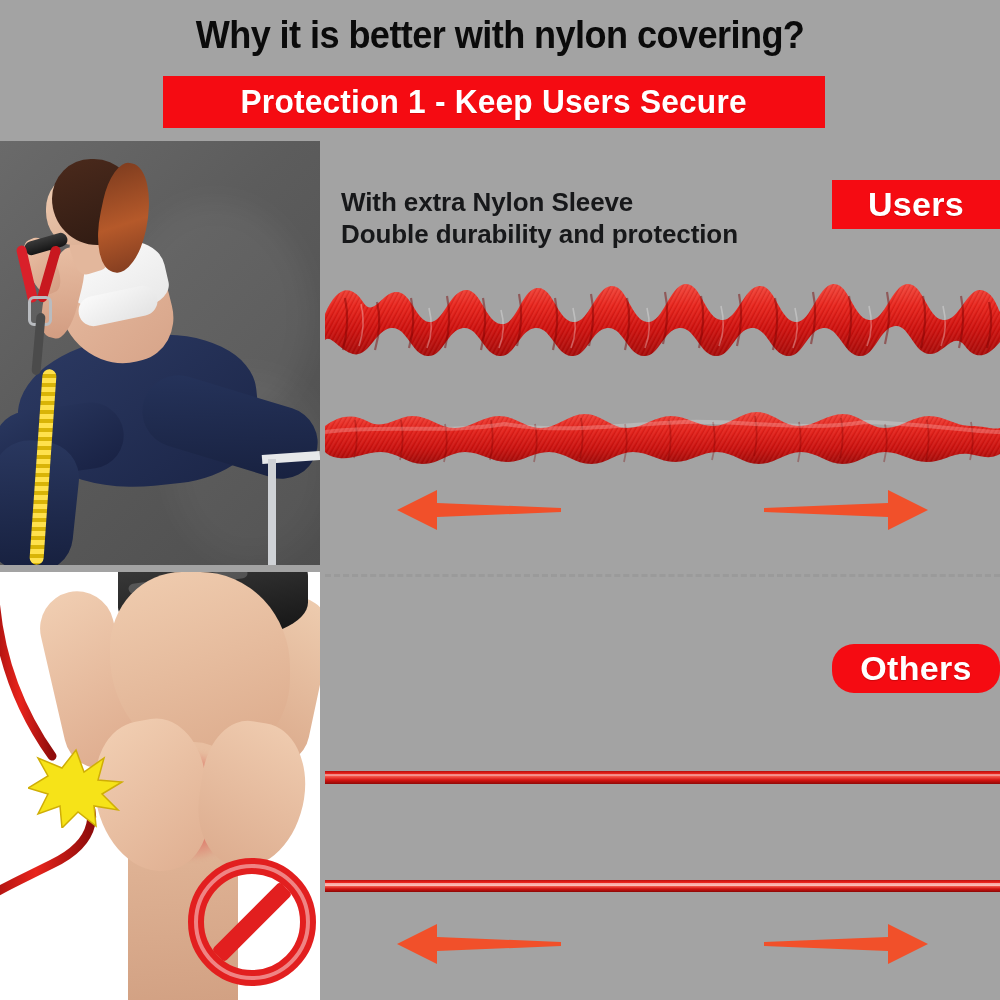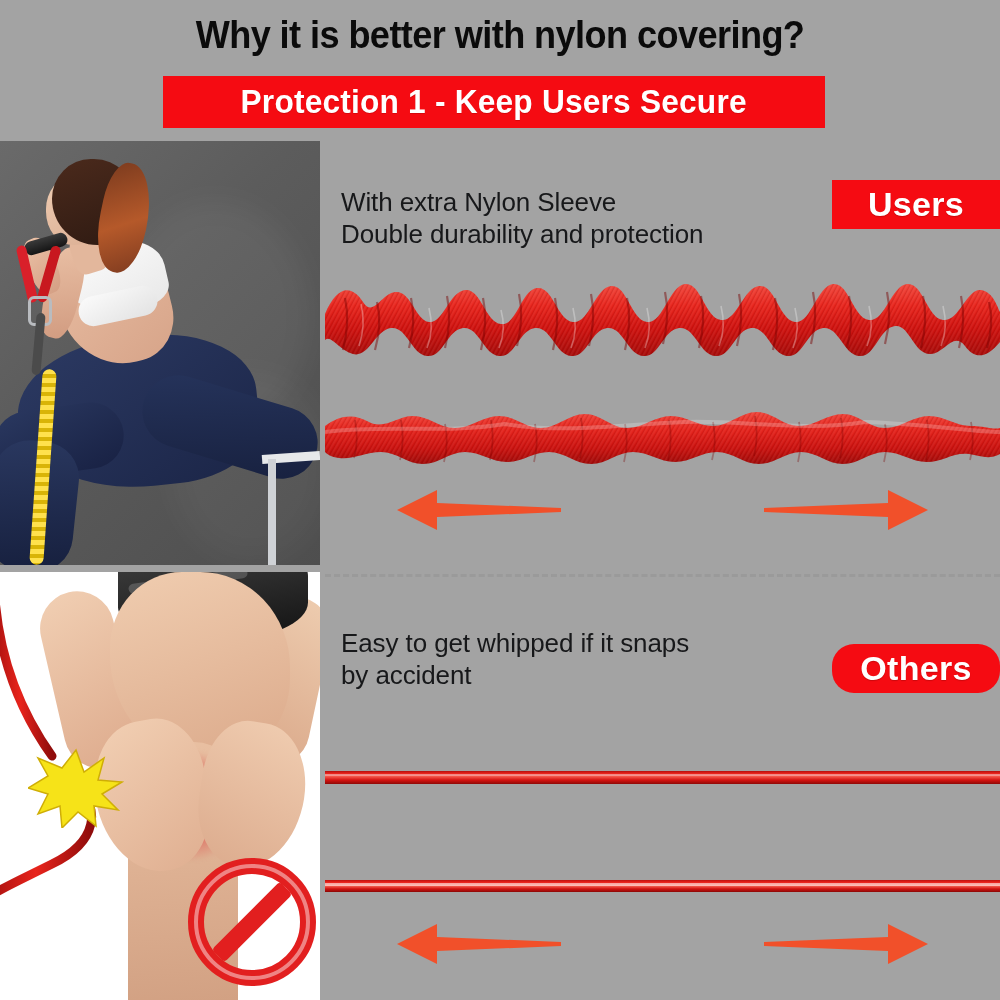--- a/index.html
+++ b/index.html
@@ -21,21 +21,21 @@
 
   
   .badge{position:absolute;display:flex;align-items:center;justify-content:center;
     background:#f50b12;}
   .badge span{color:#fff;font-weight:bold;font-size:34px;letter-spacing:.3px;
     text-shadow:0 1px 1px rgba(110,0,0,.3);}
   #badge-ours{left:832px;top:180px;width:168px;height:49px;}
   #badge-others{left:832px;top:644px;width:168px;height:49px;border-radius:22px;}
 
   
-  .caption{position:absolute;font-weight:normal;color:#17181a;font-size:26px;
+  .caption{position:absolute;font-weight:bold;color:#17181a;font-size:26px;
     line-height:32px;letter-spacing:-0.1px;white-space:pre-line;}
   #caption-ours{left:341px;top:186px;}
   #caption-others{left:341px;top:627px;}
 
   
   .photo{position:absolute;overflow:hidden;}
 
   
   #photo-top{left:0;top:141px;width:320px;height:424px;
     background:linear-gradient(135deg,#6a6a6a 0%,#5c5c5c 40%,#4e4e4e 100%);}
@@ -369,22 +369,20 @@
       <polygon points="48,2 56,24 76,10 70,32 94,34 74,46 90,62 66,58 68,78 50,64 34,80 32,58 10,66 20,46 0,40 20,28 10,10 34,20" fill="#f6e318" stroke="#cfae06" stroke-width="1.5"></polygon>
     </svg>
 
     <svg id="k-noentry" viewBox="0 0 132 132">
       <circle cx="66" cy="66" r="56" fill="none" stroke="#e21f1f" stroke-width="16"></circle>
       <circle cx="66" cy="66" r="56" fill="none" stroke="rgba(255,255,255,.45)" stroke-width="4"></circle>
       <rect x="18" y="57" width="96" height="18" rx="4" fill="#e21f1f" transform="rotate(-45 66 66)"></rect>
     </svg>
   </div>
 
-  <div class="caption" id="caption-others">Easy to get whipped if it snaps
-by accident</div>
 
   <div class="badge" id="badge-others">
     <span>Others</span>
   </div>
 
   <div class="band-wrap" id="band-others-1">
     <svg viewBox="0 0 675 26" preserveAspectRatio="none" style="display:block;width:675px;height:26px">
       <defs>
         <linearGradient id="tube1" x1="0" y1="0" x2="0" y2="1">
           <stop offset="0%" stop-color="#b4100d"></stop>

